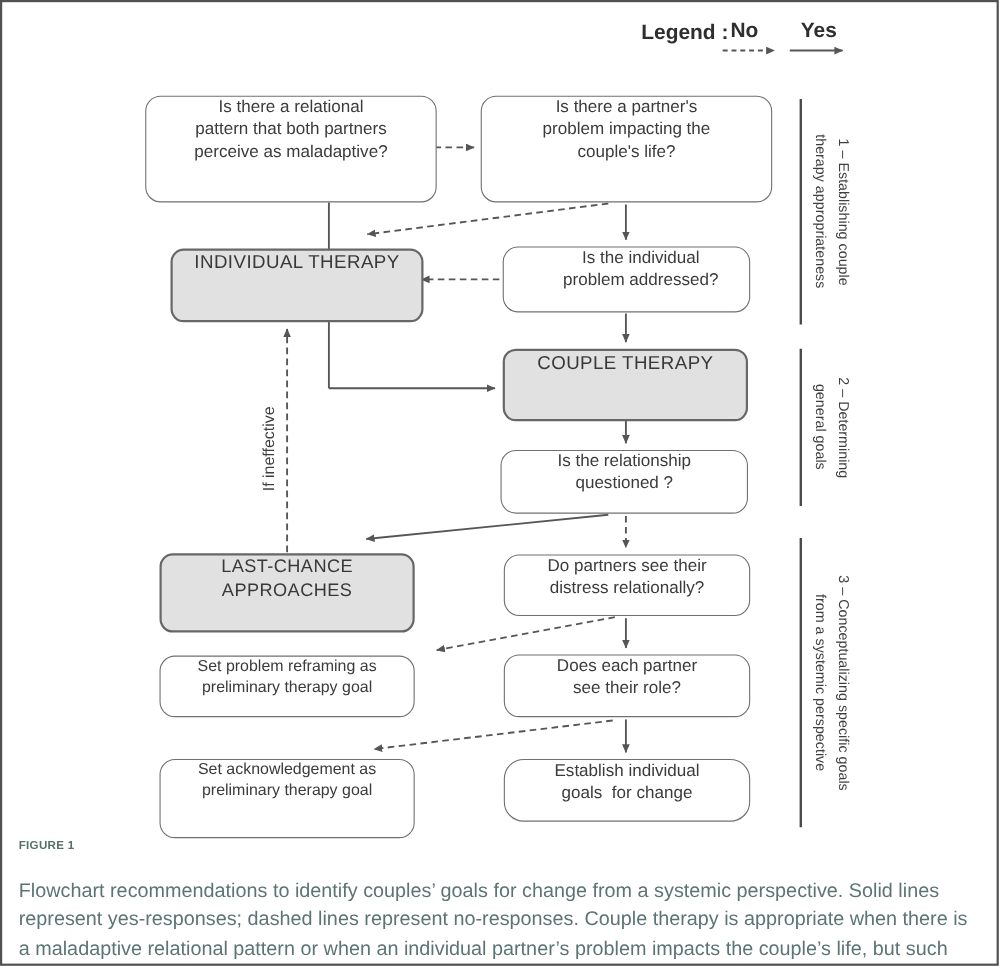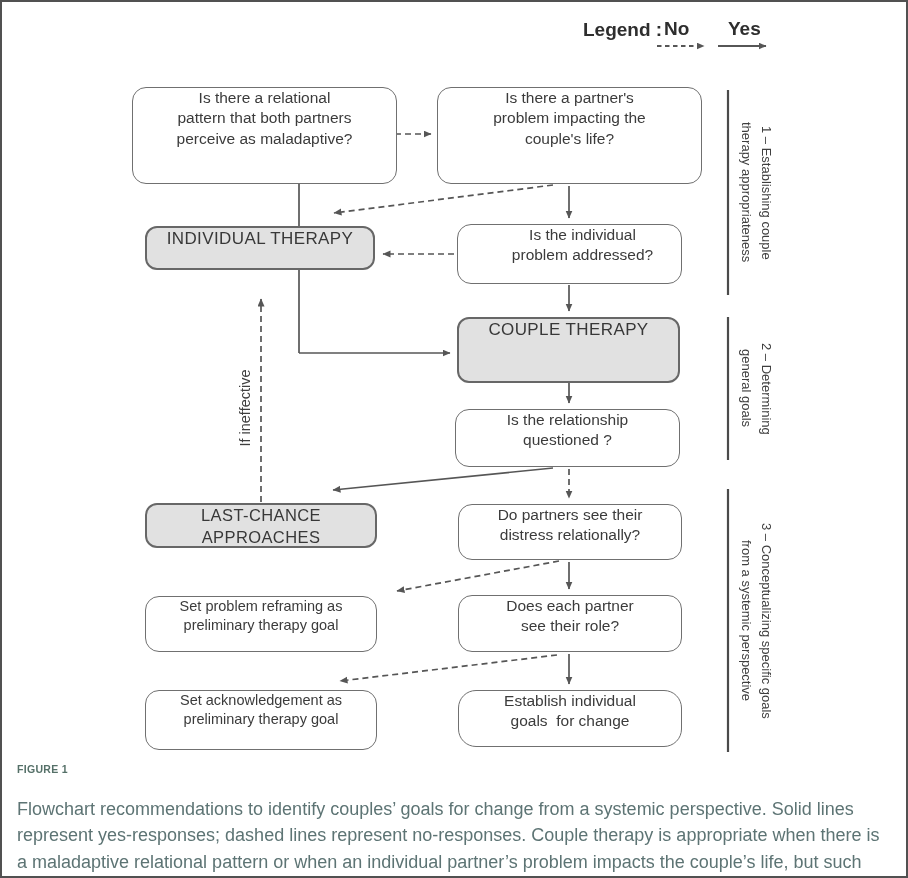--- a/index.html
+++ b/index.html
@@ -146,59 +146,59 @@
 pattern that both partners
 perceive as maladaptive?</span>
   </div>
 
   <div class="box" style="left:435px; top:85px; width:265px; height:97px;">
     <span class="box-text">Is there a partner's
 problem impacting the
 couple's life?</span>
   </div>
 
-  <div class="box action" style="left:143px; top:224px; width:230px; height:44px;">
+  <div class="box action" style="left:153px; top:224px; width:230px; height:67px;">
     <span class="box-text">INDIVIDUAL THERAPY</span>
   </div>
 
   <div class="box" style="left:455px; top:222px; width:225px; height:60px;padding-left:26px;">
     <span class="box-text">Is the individual
 problem addressed?</span>
   </div>
 
   <div class="box action" style="left:455px; top:315px; width:223px; height:66px;">
     <span class="box-text">COUPLE THERAPY</span>
   </div>
 
   <div class="box" style="left:453px; top:407px; width:225px; height:58px;">
     <span class="box-text">Is the relationship
 questioned ?</span>
   </div>
 
-  <div class="box action" style="left:143px; top:501px; width:232px; height:45px; font-size:16.5px;">
+  <div class="box action" style="left:143px; top:501px; width:232px; height:72px; font-size:16.5px;">
     <span class="box-text">LAST-CHANCE
 APPROACHES</span>
   </div>
 
   <div class="box" style="left:456px; top:502px; width:224px; height:56px;">
     <span class="box-text">Do partners see their
 distress relationally?</span>
   </div>
 
   <div class="box" style="left:143px; top:594px; width:232px; height:56px; font-size:14.5px;">
     <span class="box-text">Set problem reframing as
 preliminary therapy goal</span>
   </div>
 
   <div class="box" style="left:456px; top:593px; width:224px; height:57px;">
     <span class="box-text">Does each partner
 see their role?</span>
   </div>
 
-  <div class="box" style="left:143px; top:688px; width:232px; height:60px; font-size:14.5px;">
+  <div class="box" style="left:143px; top:688px; width:232px; height:72px; font-size:14.5px;">
     <span class="box-text">Set acknowledgement as
 preliminary therapy goal</span>
   </div>
 
   <div class="box" style="left:456px; top:688px; width:224px; height:57px;border-radius:18px;">
     <span class="box-text">Establish individual
 goals  for change</span>
   </div>
 
   <div class="edge-label">If ineffective</div>

